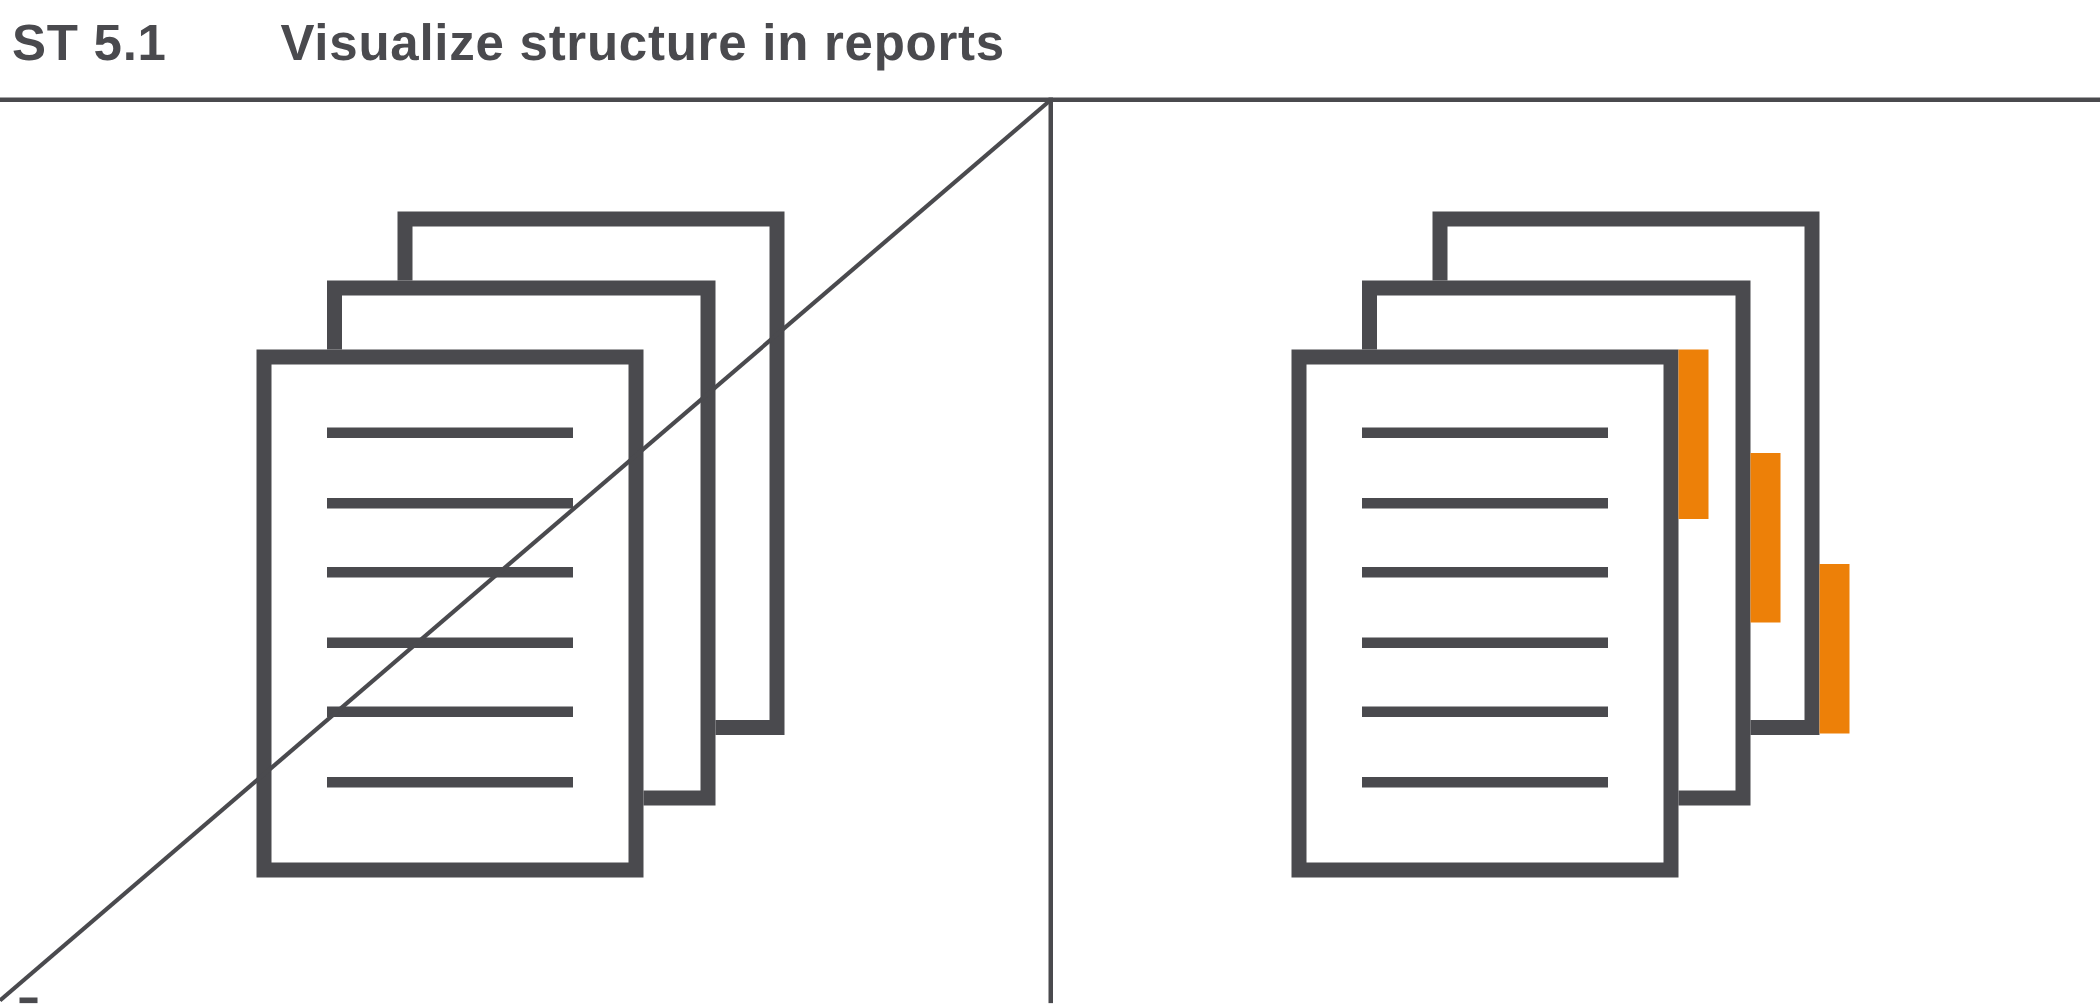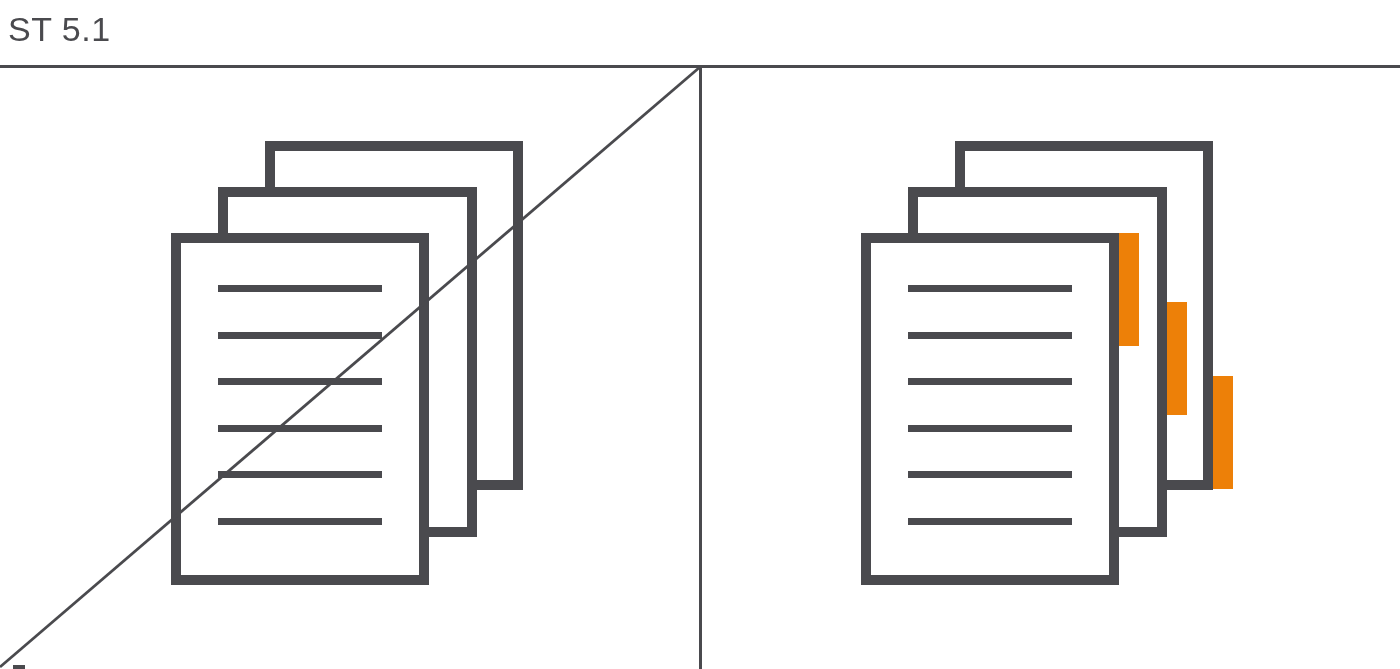--- a/index.html
+++ b/index.html
@@ -11,20 +11,21 @@
     overflow: hidden;
     font-family: "Liberation Sans", sans-serif;
   }
 
   
   .header {
     position: absolute;
     left: 0; top: 0;
     width: 1400px; height: 65px;
     color: var(--stroke, #4A4A4E);
+    font-weight: bold;
   }
   .header .section-id {
     position: absolute;
     left: 8px; top: 7px;
     font-size: 34px;
     line-height: 44px;
     letter-spacing: 0.5px;
   }
   .header .title {
     position: absolute;
@@ -106,20 +107,21 @@
     z-index: 6;
   }
 </style>
 </head>
 <body>
 
 <div class="stage" style="--stroke: #4A4A4E; --accent: #ED8008; --bg: #FFFFFF;">
 
   <div class="header">
     <span class="section-id">ST 5.1</span>
+    <span class="title">Visualize structure in reports</span>
   </div>
 
   <div class="hrule"></div>
   <div class="vdivider"></div>
 
   <div class="panel left L">
     <div class="doc back"></div>
     <div class="doc middle"></div>
     <div class="doc front">
         <div class="doc-line" style="top: 42px;"></div>

